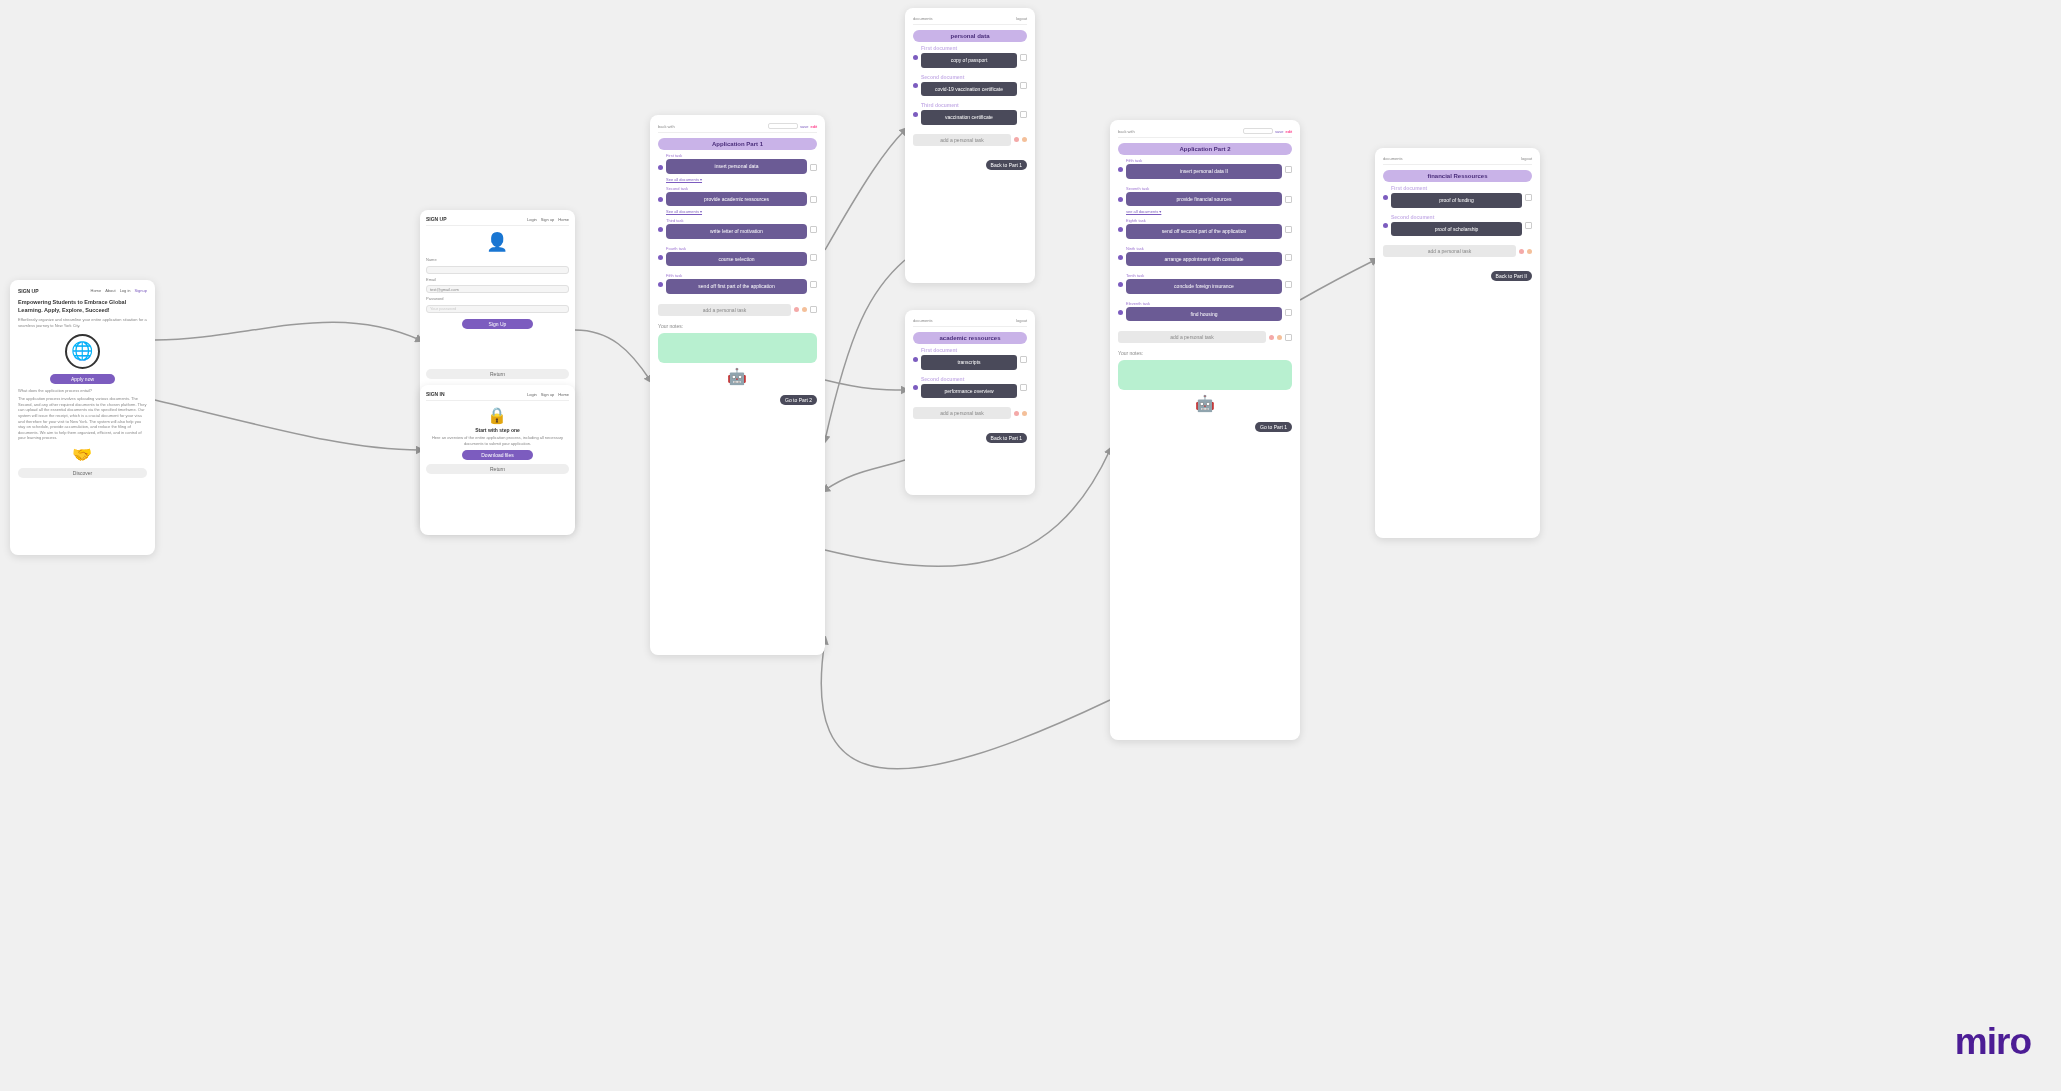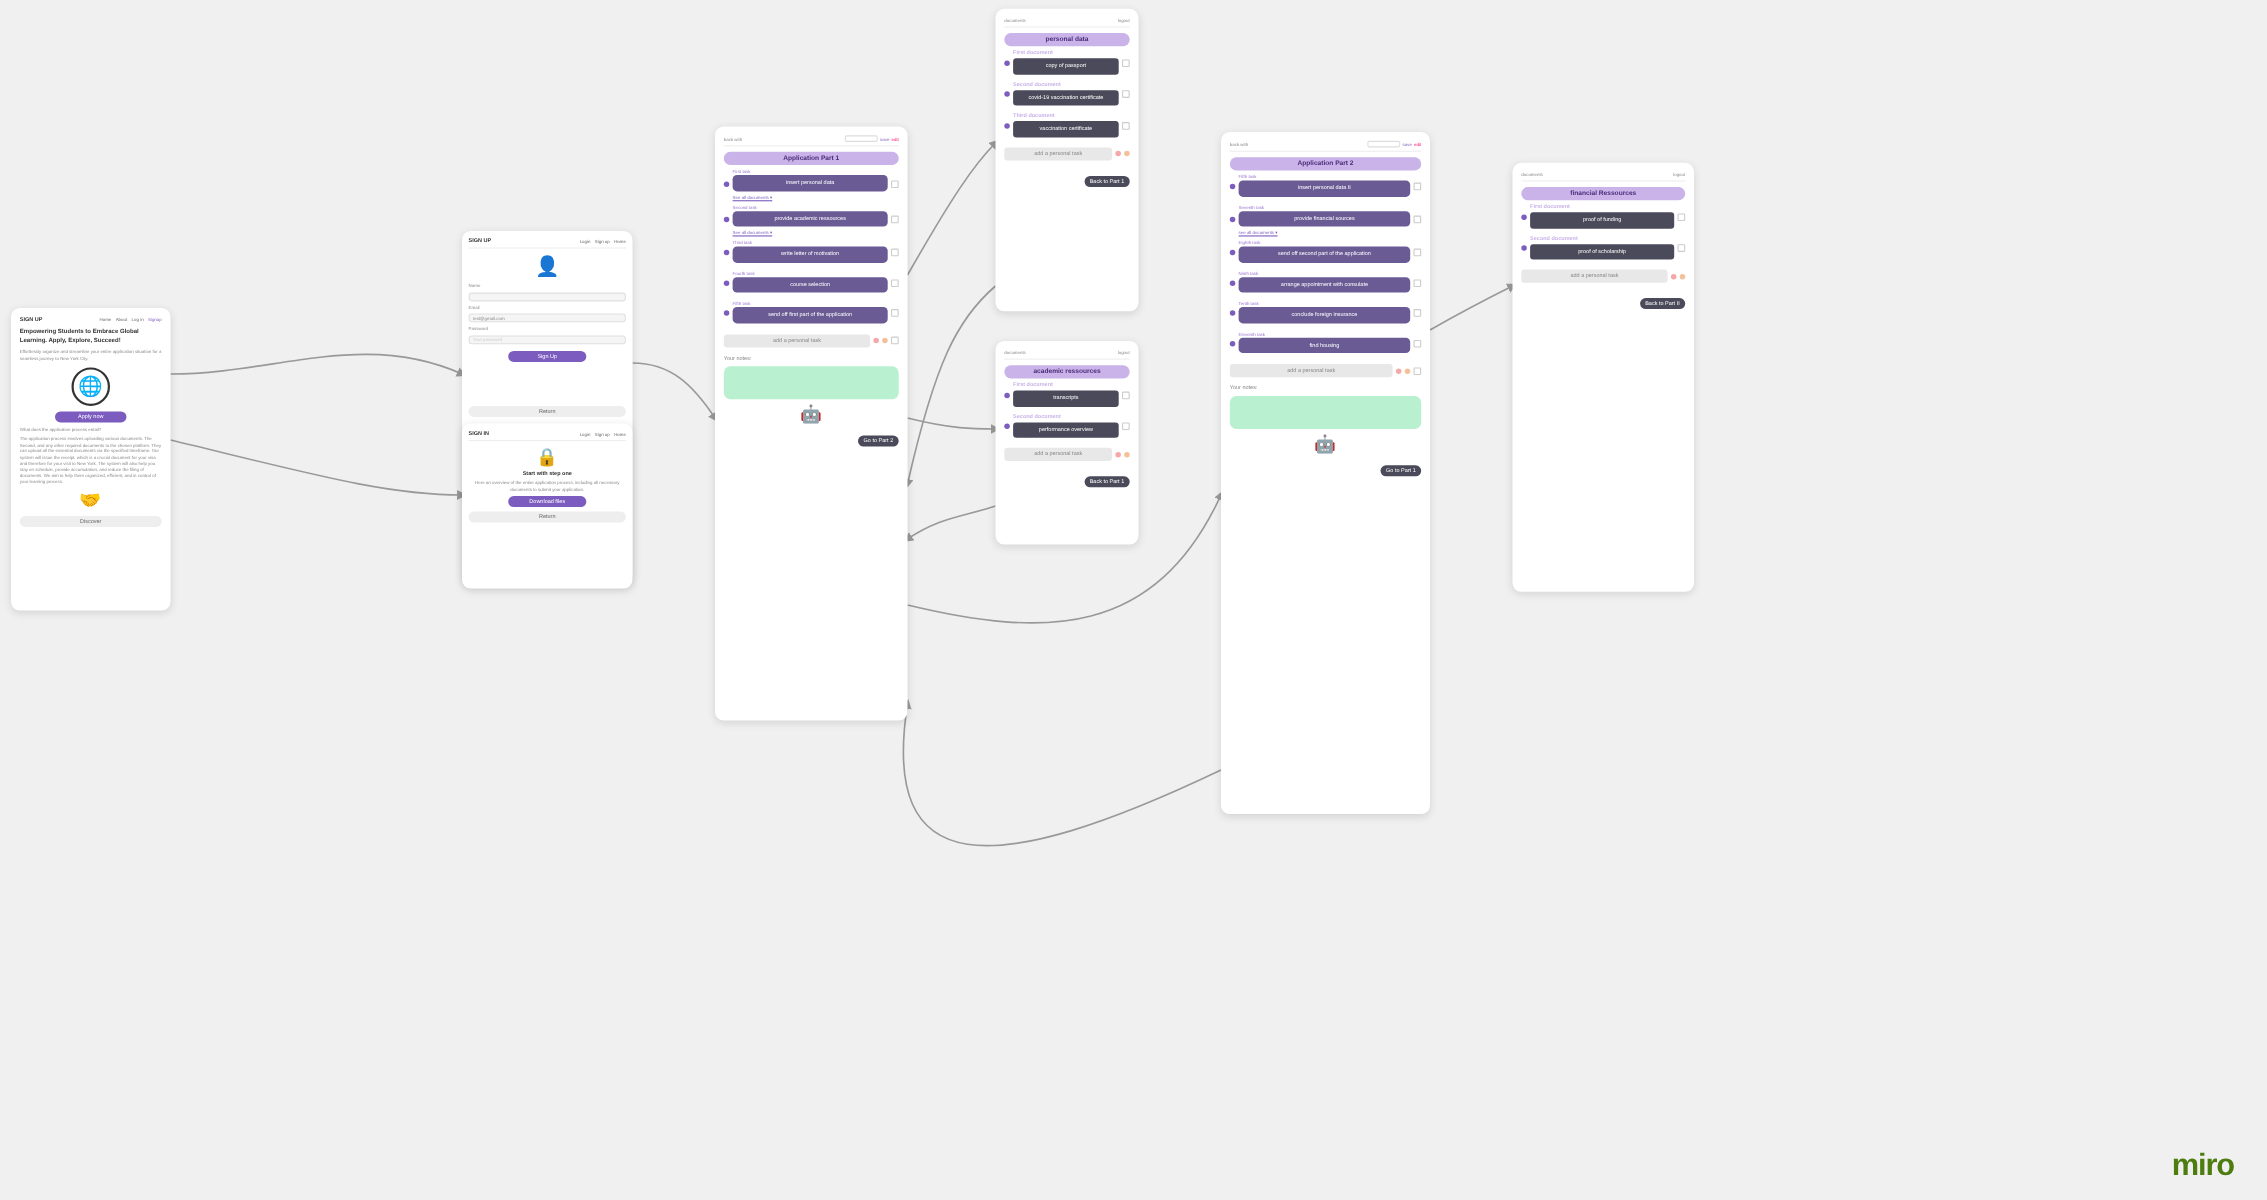--- a/index.html
+++ b/index.html
@@ -15,25 +15,25 @@
     .canvas {
       position: absolute;
       top: 0; left: 0;
       width: 2061px;
       height: 1091px;
     }
 
     
     .miro-logo {
       position: absolute;
-      bottom: 16px;
+      bottom: 28px;
       right: 30px;
-      font-size: 28px;
+      font-size: 37px;
       font-weight: bold;
-      color: #4d7c0f;
+      color: #4c1d95;
       letter-spacing: -1px;
     }
 
     
     .frame {
       position: absolute;
       background: white;
       border-radius: 8px;
       box-shadow: 0 2px 8px rgba(0,0,0,0.12);
     }

